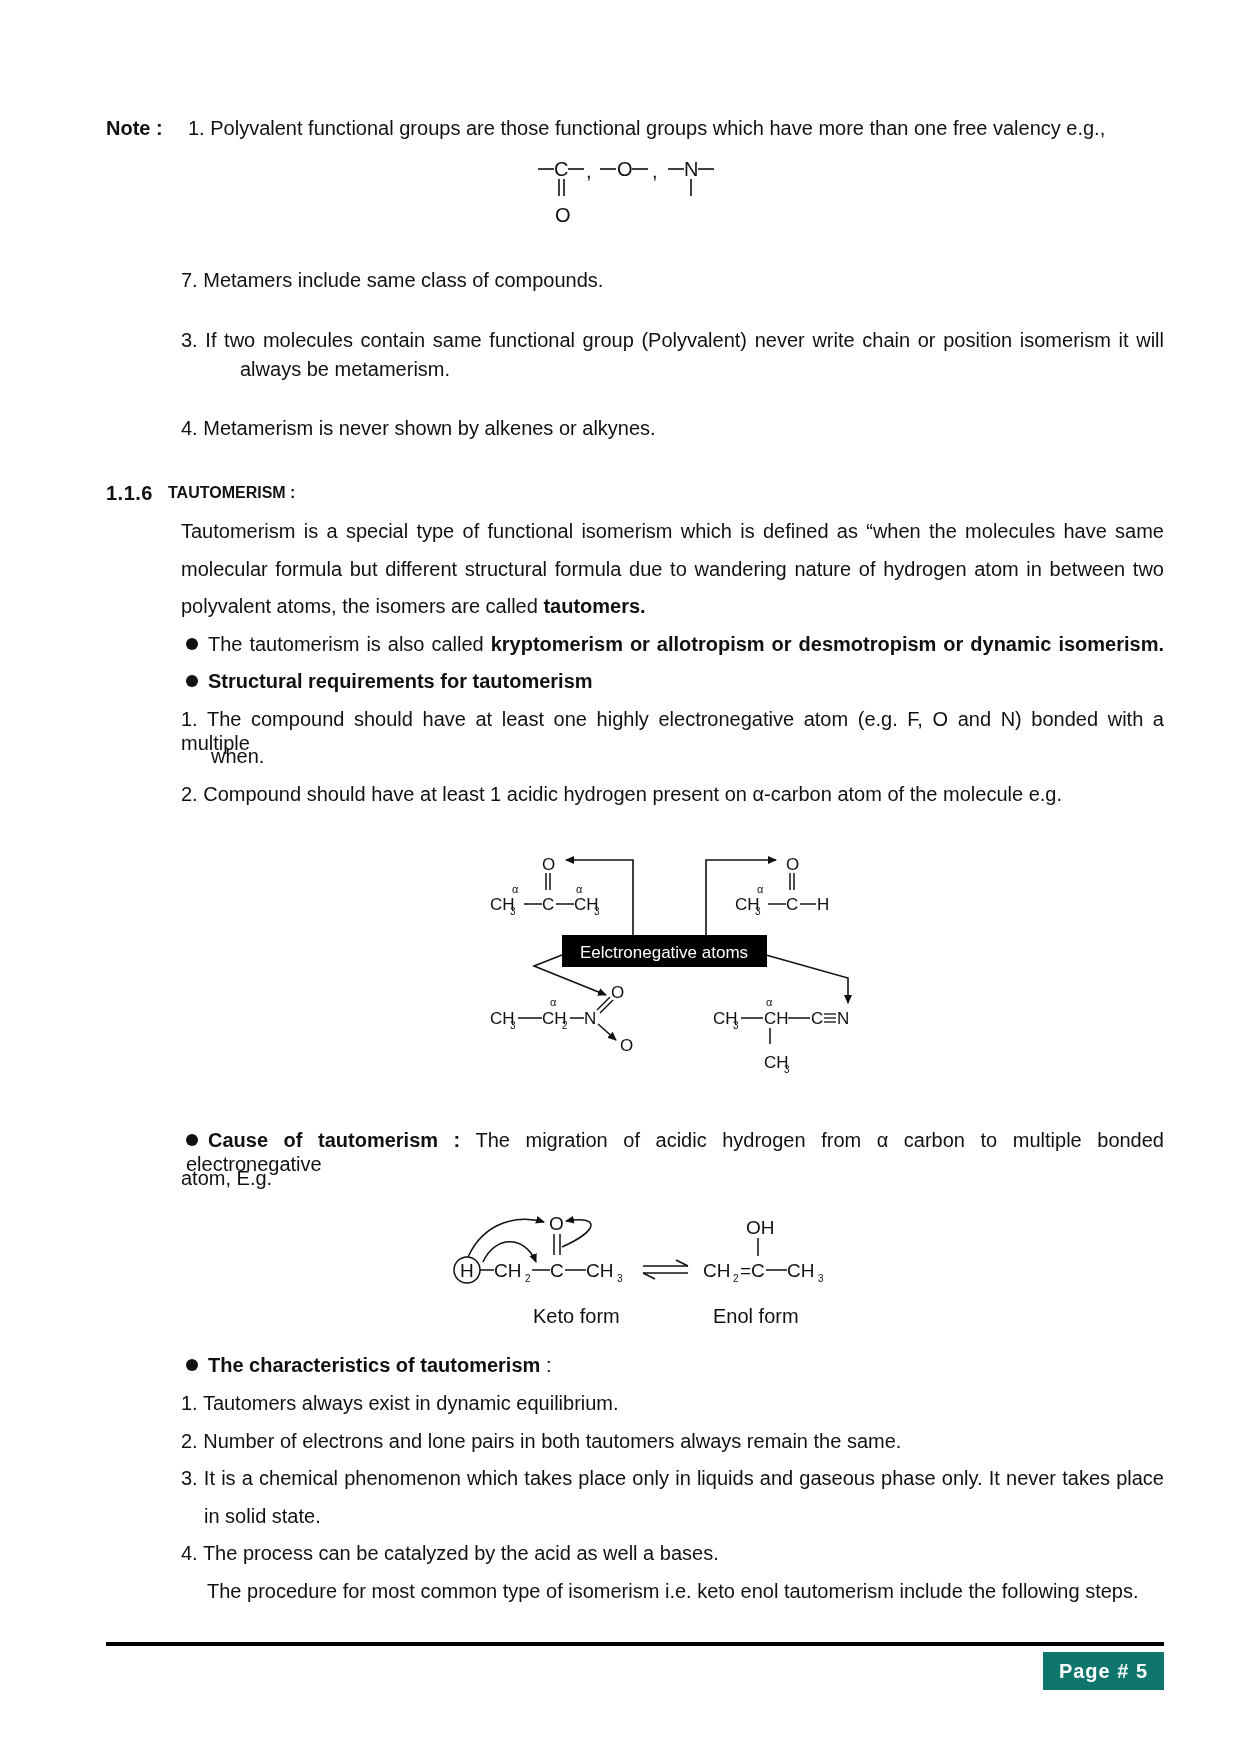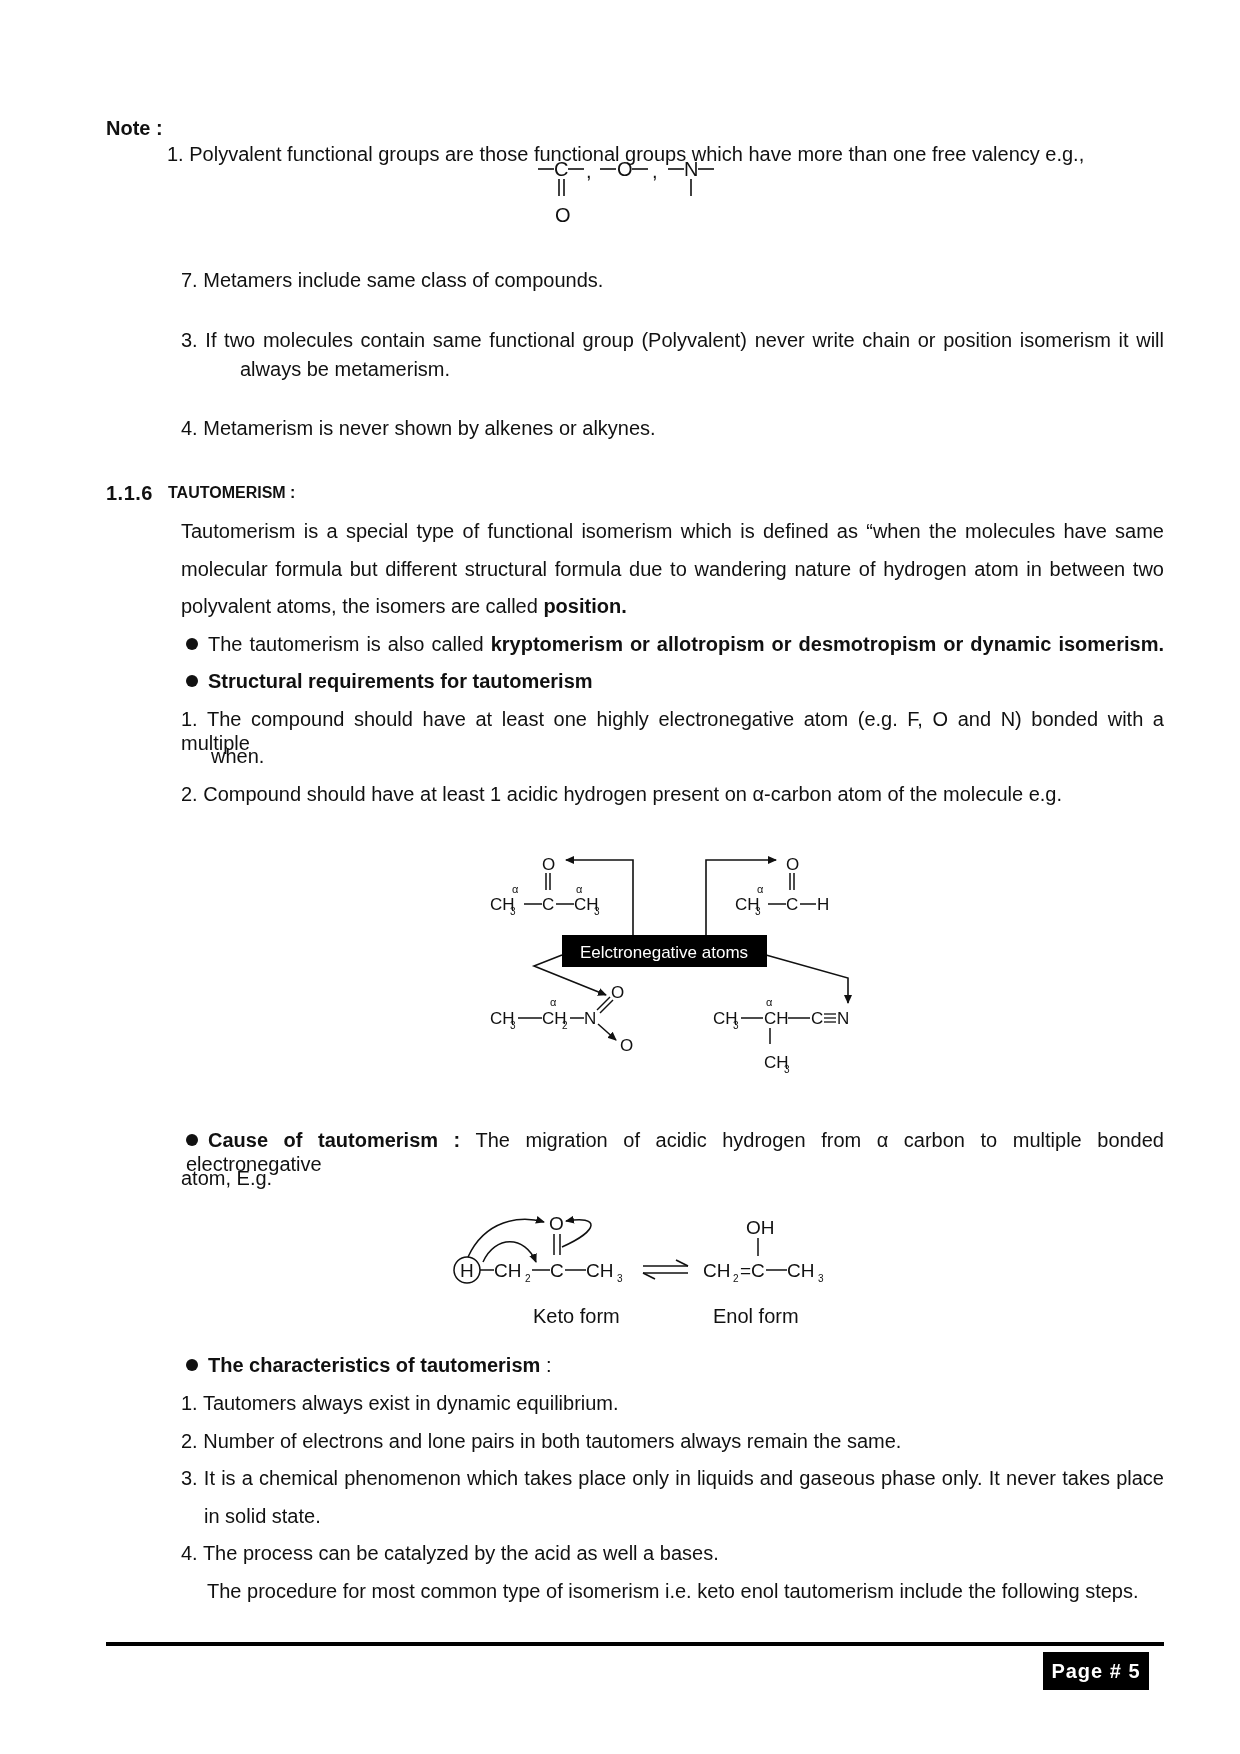--- a/index.html
+++ b/index.html
@@ -6,30 +6,30 @@
   body { width: 1240px; height: 1754px; position: relative; overflow: hidden;
          font-family: "Liberation Sans", sans-serif; color: #111; }
   .ln { position: absolute; font-size: 20px; line-height: 24px; white-space: nowrap; }
   .just { white-space: normal; text-align: justify; text-align-last: justify; }
   .b { font-weight: bold; }
   .note-label { position: absolute; left: 106px; top: 116px; font-size: 20px; font-weight: bold; line-height: 24px; }
   .heading-num { position: absolute; left: 106px; top: 481px; font-size: 20px; font-weight: bold; line-height: 24px; letter-spacing: 0.5px; }
   .heading-title { position: absolute; left: 168px; top: 481px; font-size: 16px; font-weight: bold; line-height: 24px; }
   .bullet { display: inline-block; width: 12px; height: 12px; border-radius: 50%; background: #111; margin-right: 10px; vertical-align: 1px; }
   .footer-rule { position: absolute; left: 106px; top: 1642px; width: 1058px; height: 4px; background: #000; }
-  .page-box { position: absolute; left: 1043px; top: 1652px; width: 106px; height: 38px; background: #000000; color: #fff;
+  .page-box { position: absolute; left: 1043px; top: 1652px; width: 121px; height: 38px; background: #0f766e; color: #fff;
               font-weight: bold; font-size: 20px; display: flex; align-items: center; justify-content: center; letter-spacing: 1px; }
   svg text { font-family: "Liberation Sans", sans-serif; fill: #111; }
   .diag { position: absolute; }
 </style>
 </head>
 <body>
 
 <div class="note-label">Note :</div>
-<div class="ln" style="left:167px; top:116px;margin-top:26px;">1. Polyvalent functional groups are those functional groups which have more than one free valency e.g.,</div>
+<div class="ln" style="left:188px; top:116px;">1. Polyvalent functional groups are those functional groups which have more than one free valency e.g.,</div>
 
 <svg class="diag" style="left:530px; top:150px;" width="220" height="80">
   <g stroke="#111" stroke-width="1.6">
     <line x1="8" y1="19" x2="24" y2="19"></line>
     <line x1="38" y1="19" x2="54" y2="19"></line>
     <line x1="29" y1="29" x2="29" y2="46"></line>
     <line x1="34" y1="29" x2="34" y2="46"></line>
     <line x1="70" y1="19" x2="86" y2="19"></line>
     <line x1="102" y1="19" x2="118" y2="19"></line>
     <line x1="138" y1="19" x2="154" y2="19"></line>
@@ -47,21 +47,21 @@
 <div class="ln" style="left:181px; top:268px;">7. Metamers include same class of compounds.</div>
 <div class="ln just" style="left:181px; top:328px; width:983px;">3. If two molecules contain same functional group (Polyvalent) never write chain or position isomerism it will</div>
 <div class="ln" style="left:204px; top:357px;margin-left:36px;">always be metamerism.</div>
 <div class="ln" style="left:181px; top:416px;">4. Metamerism is never shown by alkenes or alkynes.</div>
 
 <div class="heading-num">1.1.6</div>
 <div class="heading-title">TAUTOMERISM :</div>
 
 <div class="ln just" style="left:181px; top:519px; width:983px;">Tautomerism is a special type of functional isomerism which is defined as “when the molecules have same</div>
 <div class="ln just" style="left:181px; top:557px; width:983px;">molecular formula but different structural formula due to wandering nature of hydrogen atom in between two</div>
-<div class="ln" style="left:181px; top:594px;"><span>polyvalent atoms, the isomers are called </span><span class="b">position.</span></div>
+<div class="ln" style="left:181px; top:594px;"><span>polyvalent atoms, the isomers are called </span><span class="b">tautomers.</span></div>
 
 <div class="ln just" style="left:186px; top:632px; width:978px;"><span class="bullet"></span><span>The tautomerism is also called </span><span class="b">kryptomerism or allotropism or desmotropism or dynamic isomerism.</span></div>
 <div class="ln" style="left:186px; top:669px;"><span class="bullet"></span><span class="b">Structural requirements for tautomerism</span></div>
 <div class="ln just" style="left:181px; top:707px; width:983px;">1. The compound should have at least one highly electronegative atom (e.g. F, O and N) bonded with a multiple</div>
 <div class="ln" style="left:211px; top:744px;">when.</div>
 <div class="ln" style="left:181px; top:782px;">2. Compound should have at least 1 acidic hydrogen present on α-carbon atom of the molecule e.g.</div>
 
 <svg class="diag" style="left:470px; top:840px;" width="420" height="250">
   <defs>
     <marker id="ah" markerWidth="10" markerHeight="10" refX="8" refY="5" orient="auto" markerUnits="userSpaceOnUse">

